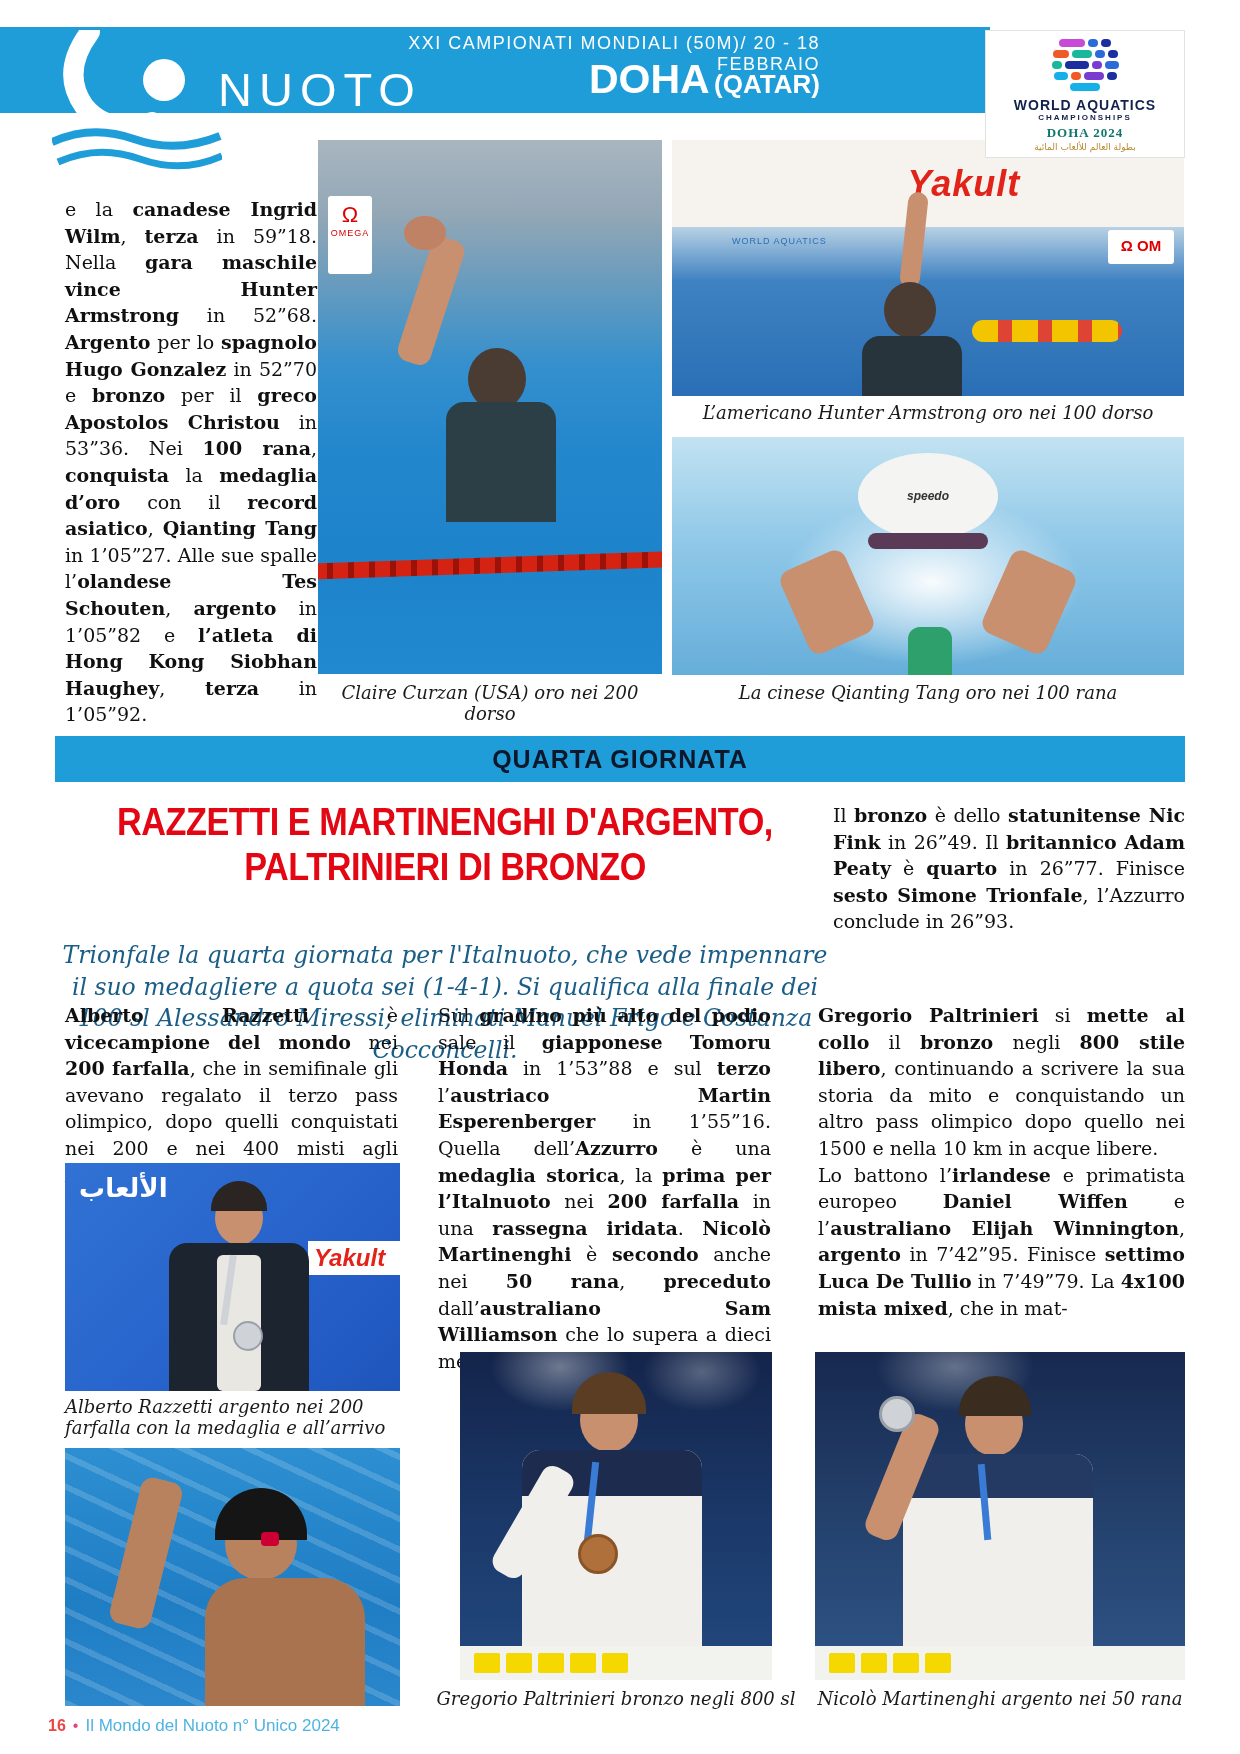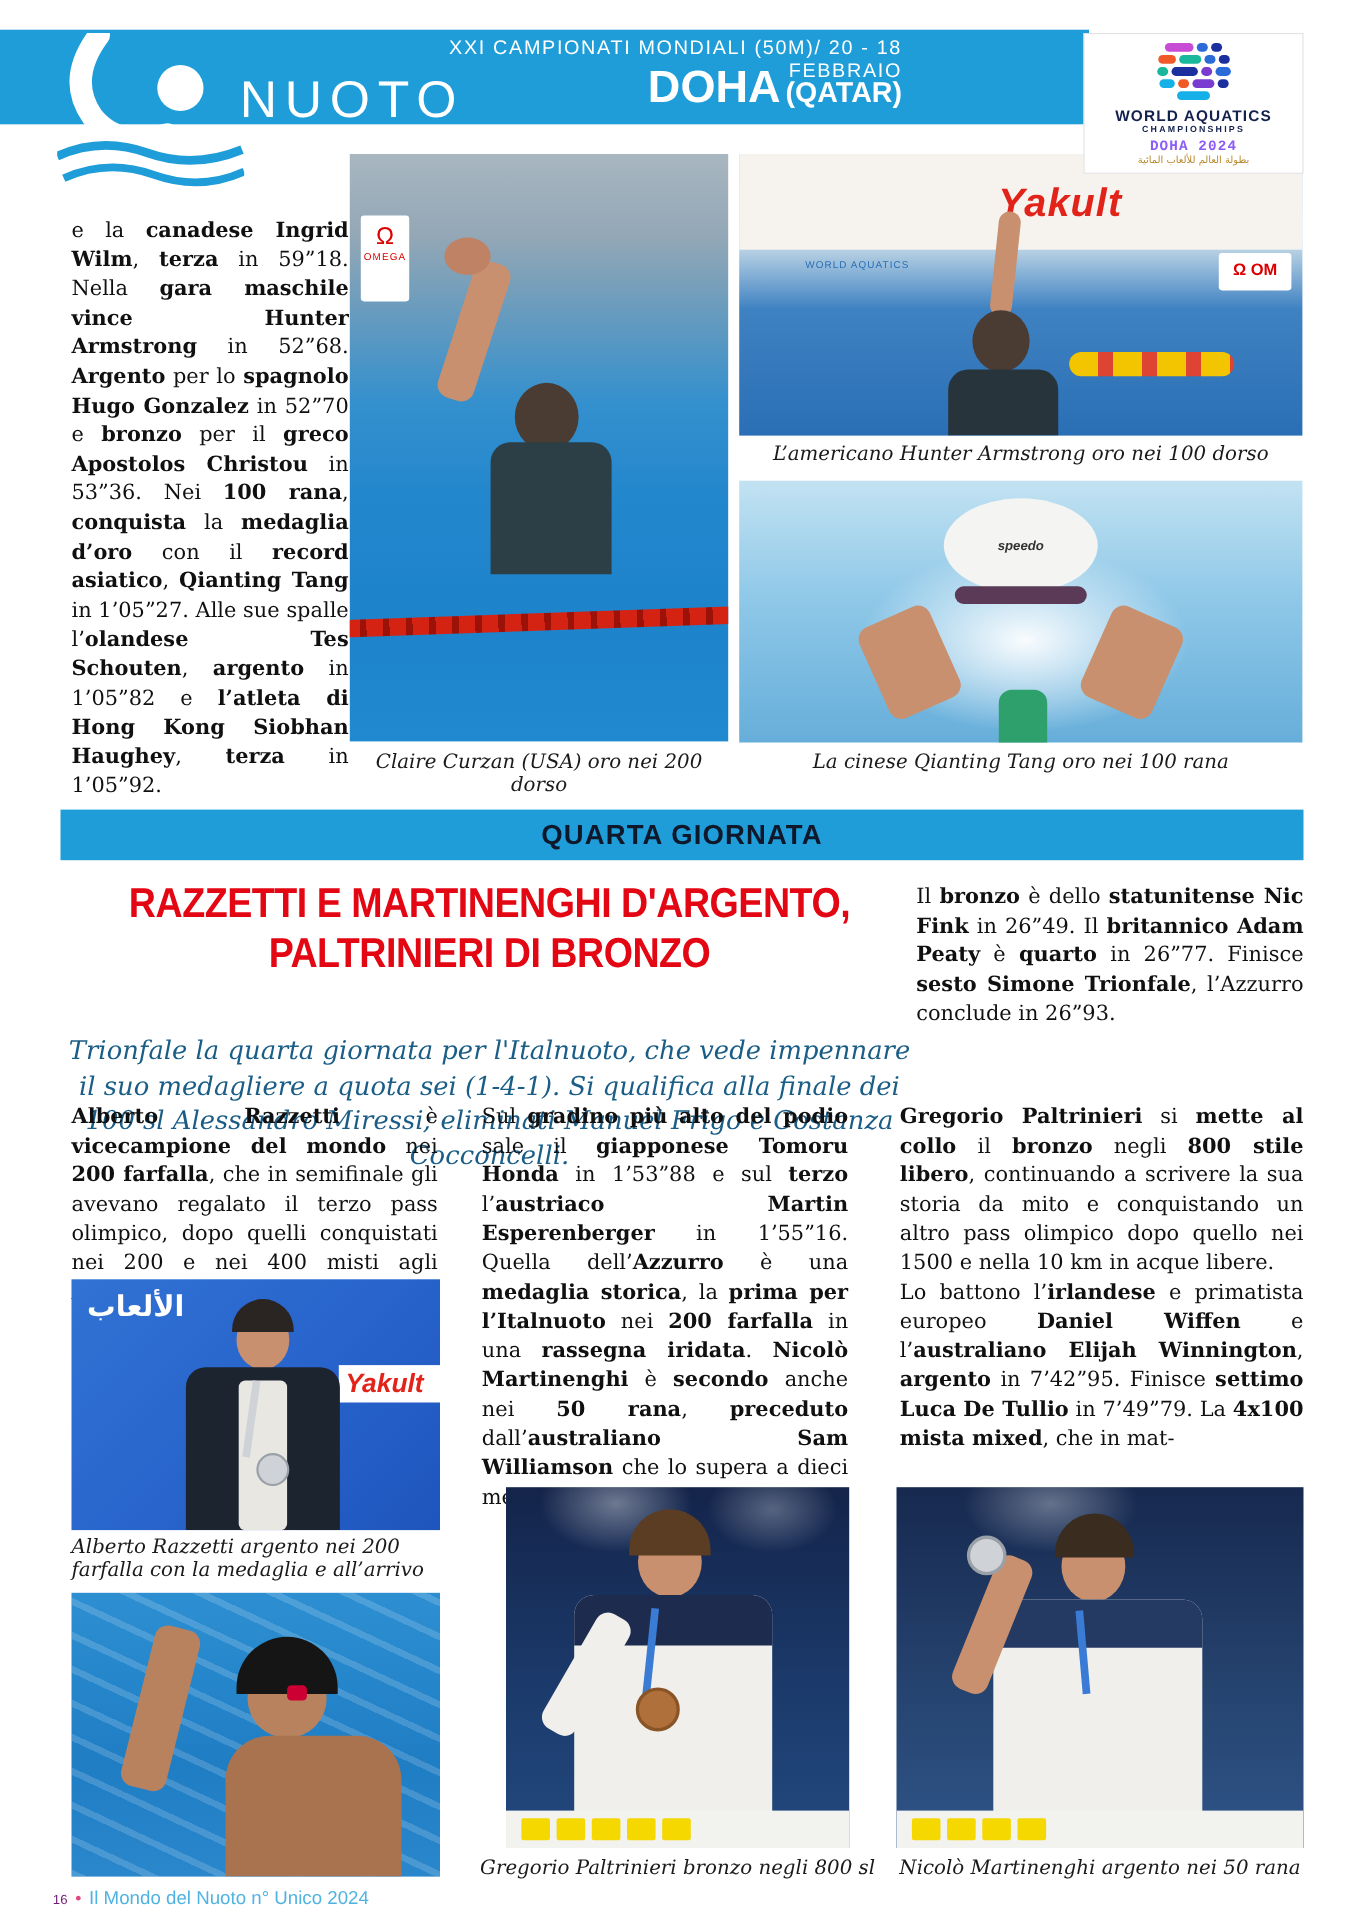--- a/index.html
+++ b/index.html
@@ -18,21 +18,21 @@
                font-family:"Liberation Sans", sans-serif; font-weight:700; }
   .doha-line .big { font-size:41px; letter-spacing:0; }
   .doha-line .small { font-size:26px; }
   .wa-box { left:985px; top:30px; width:200px; height:128px; background:#fff;
             border:1px solid #e2e2e2; text-align:center; padding-top:8px; z-index:5; }
   .wa-mark { display:flex; flex-direction:column; align-items:center; gap:3px; margin-bottom:6px; }
   .wa-row { display:flex; gap:3px; }
   .dot { height:8px; border-radius:4px; }
   .wa-t1 { font-family:"Liberation Sans", sans-serif; font-weight:700; color:#13214d; font-size:14px; letter-spacing:1px; }
   .wa-t2 { font-family:"Liberation Sans", sans-serif; font-weight:700; color:#13214d; font-size:8px; letter-spacing:2px; }
-  .wa-t3 { font-family:Liberation Mono, monospace; font-weight:700; color:#8b5cf6; font-size:13px; letter-spacing:1px; margin-top:3px; }
+  .wa-t3 { font-family:Liberation Serif, serif; font-weight:700; color:#0f766e; font-size:13px; letter-spacing:1px; margin-top:3px; }
   .wa-t4 { font-family:"DejaVu Sans", sans-serif; color:#b98a2f; font-size:9px; margin-top:1px; }
 
   
   .body-text { font-size:19px; line-height:1.4; text-align:justify; color:#101010; hyphens:auto; }
   .b { font-weight:700; }
   .intro-col { left:65px; top:196px; width:252px; }
   .caption { font-style:italic; font-size:18px; color:#1a1a1a; }
   .cap-center { text-align:center; }
 
   .banner { left:55px; top:736px; width:1130px; height:46px; background:#1E9DD8;
@@ -102,21 +102,21 @@
   .cap-curzan { left:318px; top:682px; width:344px; }
   .cap-armstrong { left:672px; top:402px; width:512px; }
   .cap-tang { left:672px; top:682px; width:512px; }
   .cap-razzetti { left:65px; top:1396px; width:348px; }
   .cap-palt { left:430px; top:1688px; width:372px; }
   .cap-mart { left:815px; top:1688px; width:370px; }
 
   
   .footer { left:48px; top:1716px; display:flex; align-items:baseline; gap:7px;
             font-family:"Liberation Sans", sans-serif; }
-  .footer .num { font-weight:400; font-size:12px; color:#701a75; }
+  .footer .num { font-weight:700; font-size:16px; color:#ef4444; }
   .footer .dotsep { color:#e0487b; font-size:16px; }
   .footer .mag { color:#4FB3E2; font-size:17px; }
 </style>
 </head>
 <body>
 
 <div class="page">
 
   <div class="abs band"></div>
 

